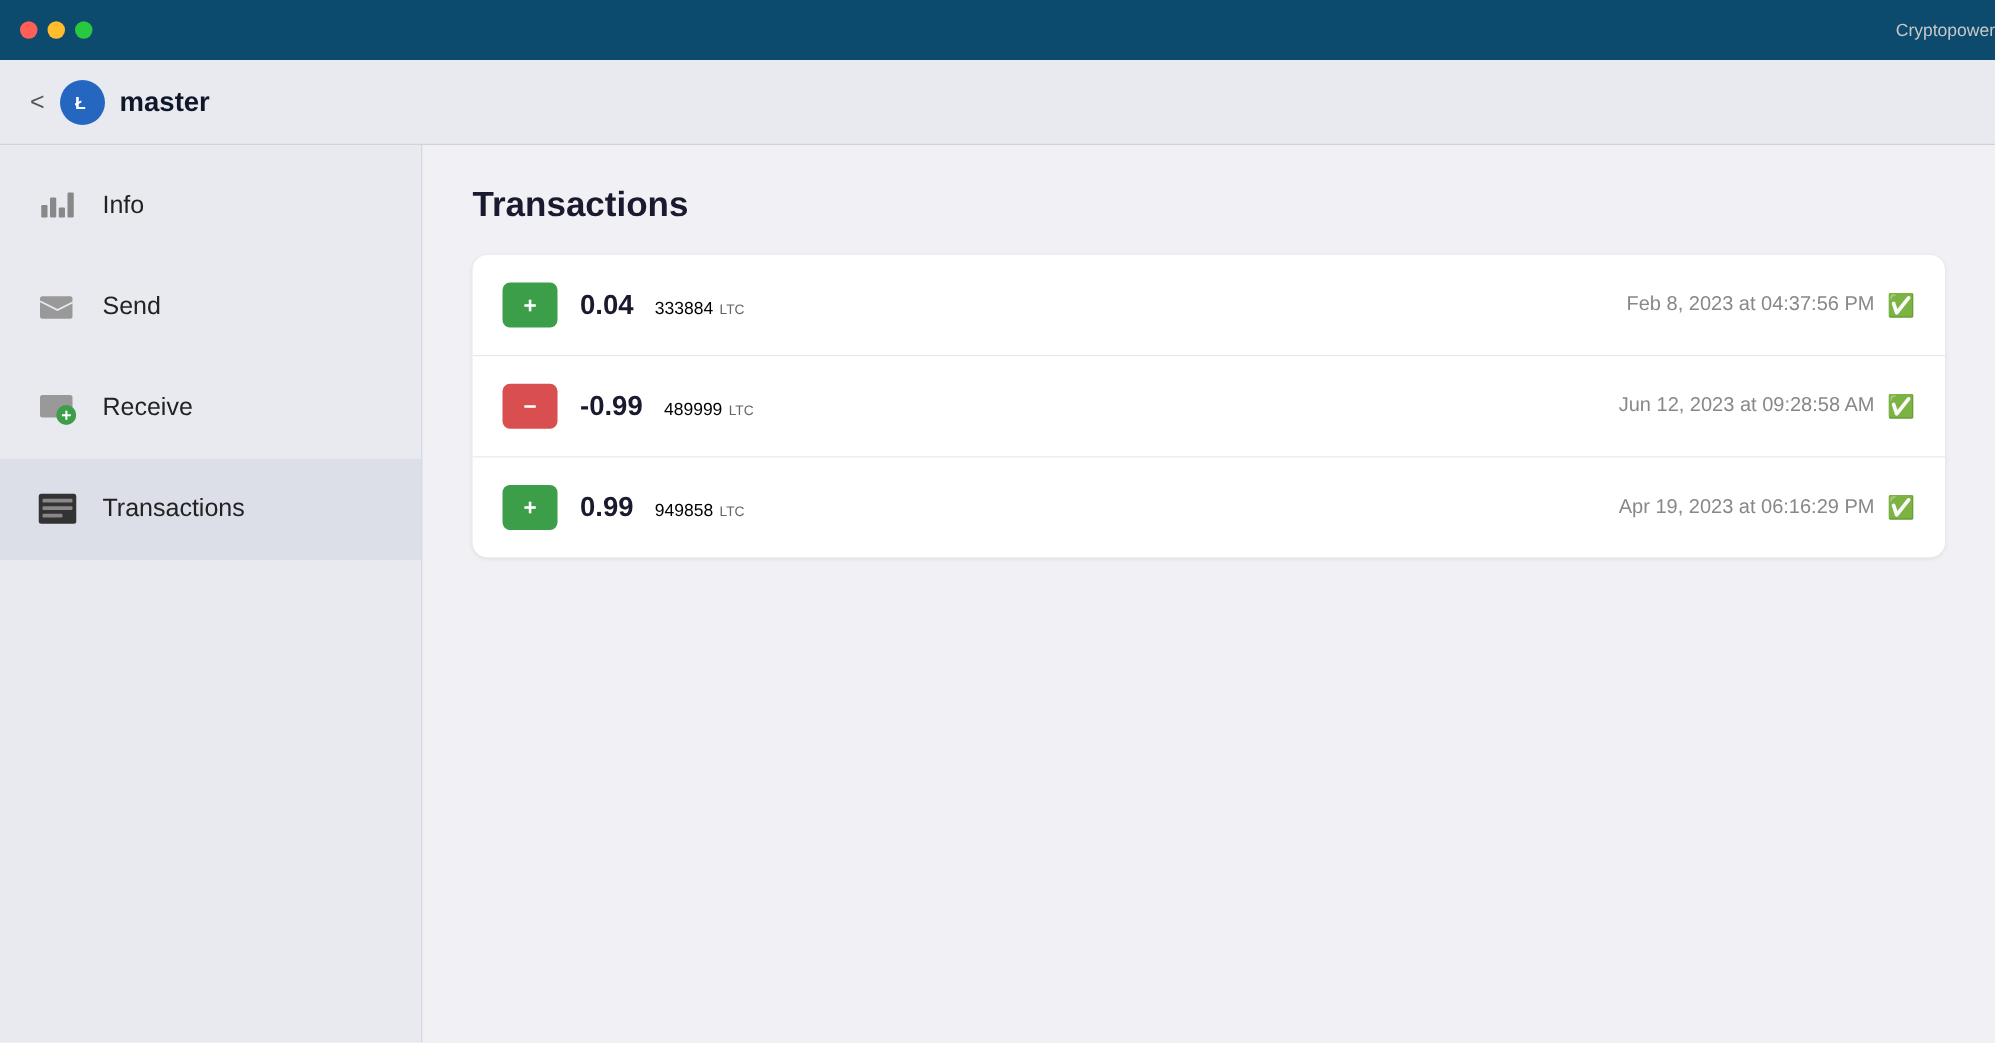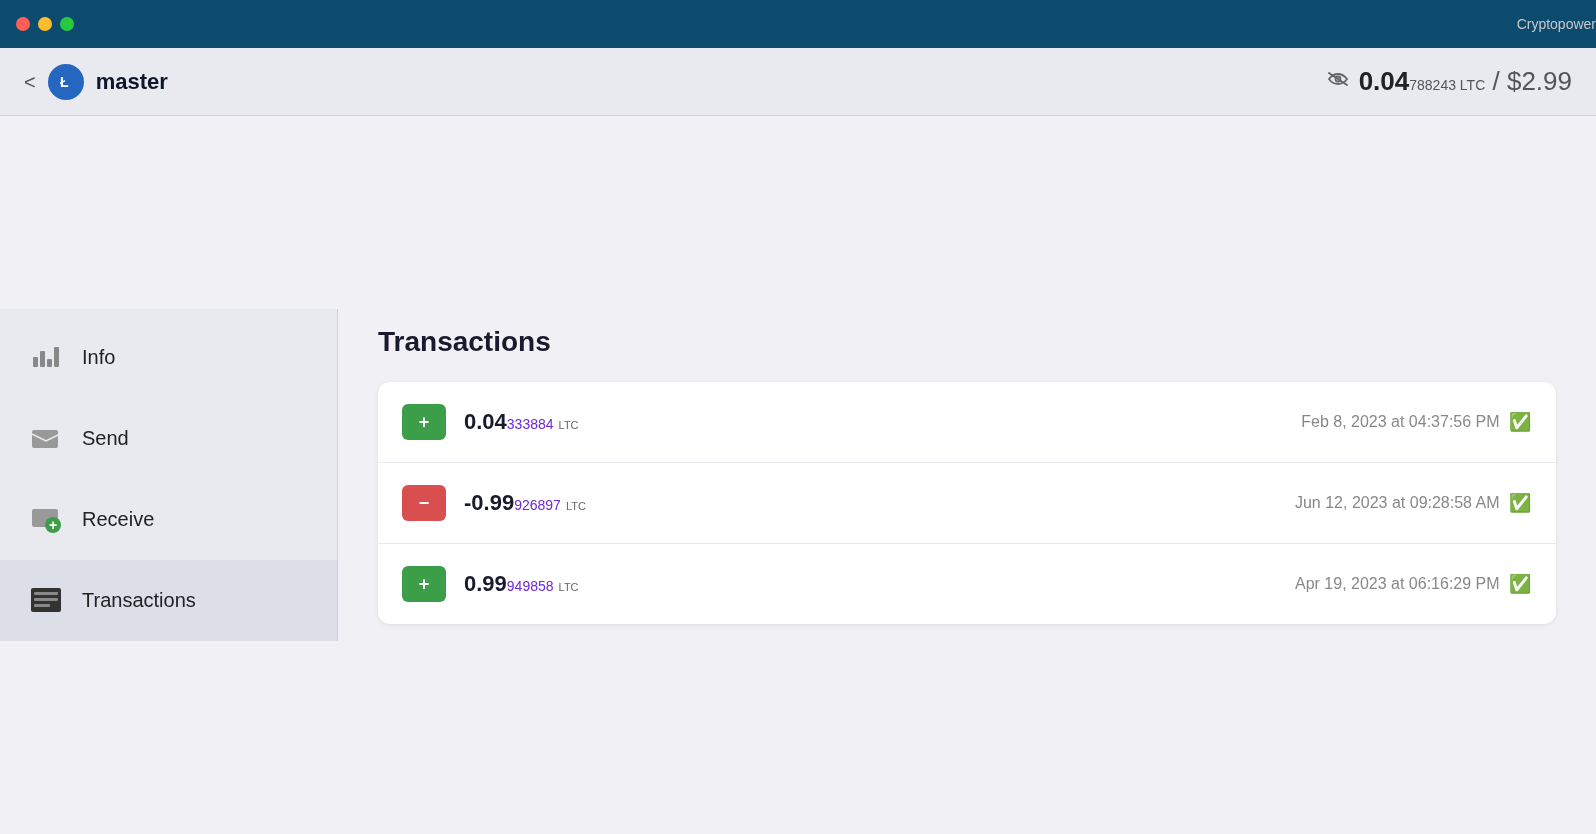--- a/index.html
+++ b/index.html
@@ -103,21 +103,20 @@
     .balance-fiat {
       font-size: 26px;
       color: #555;
       font-weight: 400;
     }
 
     
     .main-layout {
       display: flex;
       height: calc(834px - 48px - 68px);
-      align-items: center;
     }
 
     
     .sidebar {
       width: 338px;
       background: #e8eaf0;
       border-right: 1px solid #d0d3db;
       padding-top: 8px;
     }
     .sidebar-item {
@@ -223,21 +222,22 @@
     .tx-icon.receive { background: #3d9e4a; }
     .tx-icon.send { background: #d94f4f; }
     .tx-amount-large {
       font-size: 22px;
       font-weight: 700;
       color: #1a1a2e;
     }
     .tx-amount-small {
       font-size: 14px;
       font-weight: 400;
-      color: #6d28d9;
+      color: #000000;
+      margin-left: 17px;
     }
     .tx-currency {
       font-size: 11px;
       color: #666;
       font-weight: 400;
       margin-left: 2px;
     }
     .tx-date {
       margin-left: auto;
       font-size: 16px;
@@ -292,32 +292,20 @@
   <div class="header-left">
     <span class="back-btn">&lt;</span>
     <div class="ltc-logo">
       <svg width="22" height="22" viewBox="0 0 22 22" fill="none">
         <circle cx="11" cy="11" r="11" fill="#2567c0"></circle>
         <text x="5" y="16" fill="white" font-size="14" font-weight="bold" font-family="sans-serif">Ł</text>
       </svg>
     </div>
     <span class="wallet-name">master</span>
   </div>
-  <div class="header-right">
-    <span class="eye-icon">
-      <svg width="22" height="16" viewBox="0 0 22 16" fill="none">
-        <path d="M2 2L20 14" stroke="#666" stroke-width="2" stroke-linecap="round"></path>
-        <path d="M11 3C6 3 2 8 2 8C2 8 5 13 11 13C17 13 20 8 20 8C20 8 16 3 11 3Z" stroke="#666" stroke-width="1.8" fill="none"></path>
-        <circle cx="11" cy="8" r="2.5" stroke="#666" stroke-width="1.8" fill="none"></circle>
-      </svg>
-    </span>
-    <span>
-      <span class="balance-main">0.04</span><span class="balance-sub">788243 LTC</span><span class="balance-fiat"> / <span>$2.99</span></span>
-    </span>
-  </div>
 </div>
 
 <div class="main-layout">
 
   <div class="sidebar">
 
     <div class="sidebar-item">
       <div class="sidebar-icon">
         <div class="icon-bar-chart">
           <span style="height:10px"></span>
@@ -378,21 +366,21 @@
         </div>
         <div class="tx-date">
           <span>Feb 8, 2023 at 04:37:56 PM</span>
           <span class="tx-status-icon">✅</span>
         </div>
       </div>
 
       <div class="tx-row">
         <div class="tx-icon send">−</div>
         <div>
-          <span class="tx-amount-large">-0.99</span><span class="tx-amount-small">926897</span><span class="tx-currency"> LTC</span>
+          <span class="tx-amount-large">-0.99</span><span class="tx-amount-small">489999</span><span class="tx-currency"> LTC</span>
         </div>
         <div class="tx-date">
           <span>Jun 12, 2023 at 09:28:58 AM</span>
           <span class="tx-status-icon">✅</span>
         </div>
       </div>
 
       <div class="tx-row">
         <div class="tx-icon receive">+</div>
         <div>

